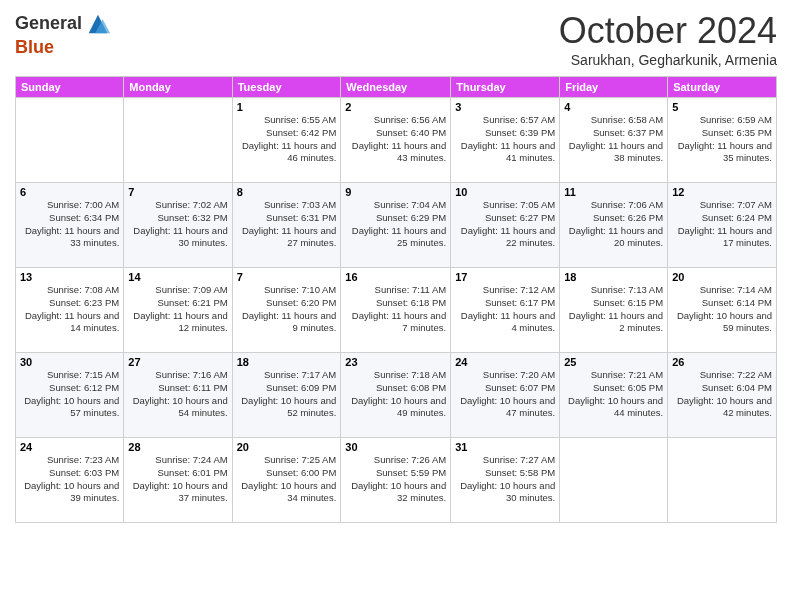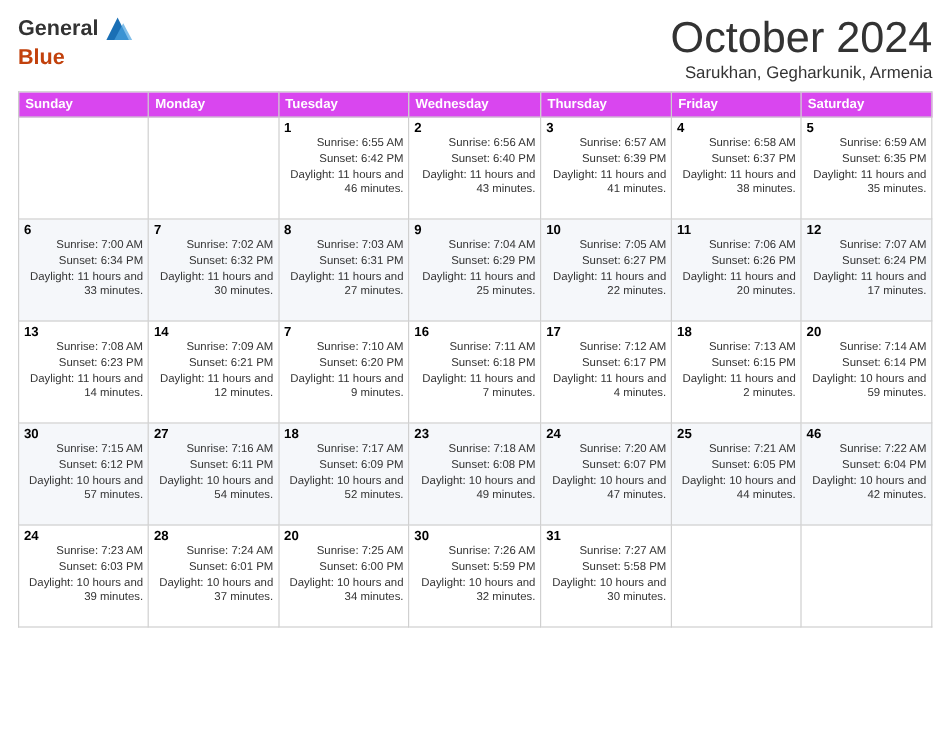--- a/index.html
+++ b/index.html
@@ -227,21 +227,21 @@
           </td>
           <td>
             <span class="day-num">24</span>
             <div class="day-info">Sunrise: 7:20 AM<br>Sunset: 6:07 PM<br>Daylight: 10 hours and 47 minutes.</div>
           </td>
           <td>
             <span class="day-num">25</span>
             <div class="day-info">Sunrise: 7:21 AM<br>Sunset: 6:05 PM<br>Daylight: 10 hours and 44 minutes.</div>
           </td>
           <td>
-            <span class="day-num">46</span>
+            <span class="day-num">26</span>
             <div class="day-info">Sunrise: 7:22 AM<br>Sunset: 6:04 PM<br>Daylight: 10 hours and 42 minutes.</div>
           </td>
         </tr>
         <tr>
           <td>
             <span class="day-num">24</span>
             <div class="day-info">Sunrise: 7:23 AM<br>Sunset: 6:03 PM<br>Daylight: 10 hours and 39 minutes.</div>
           </td>
           <td>
             <span class="day-num">28</span>

